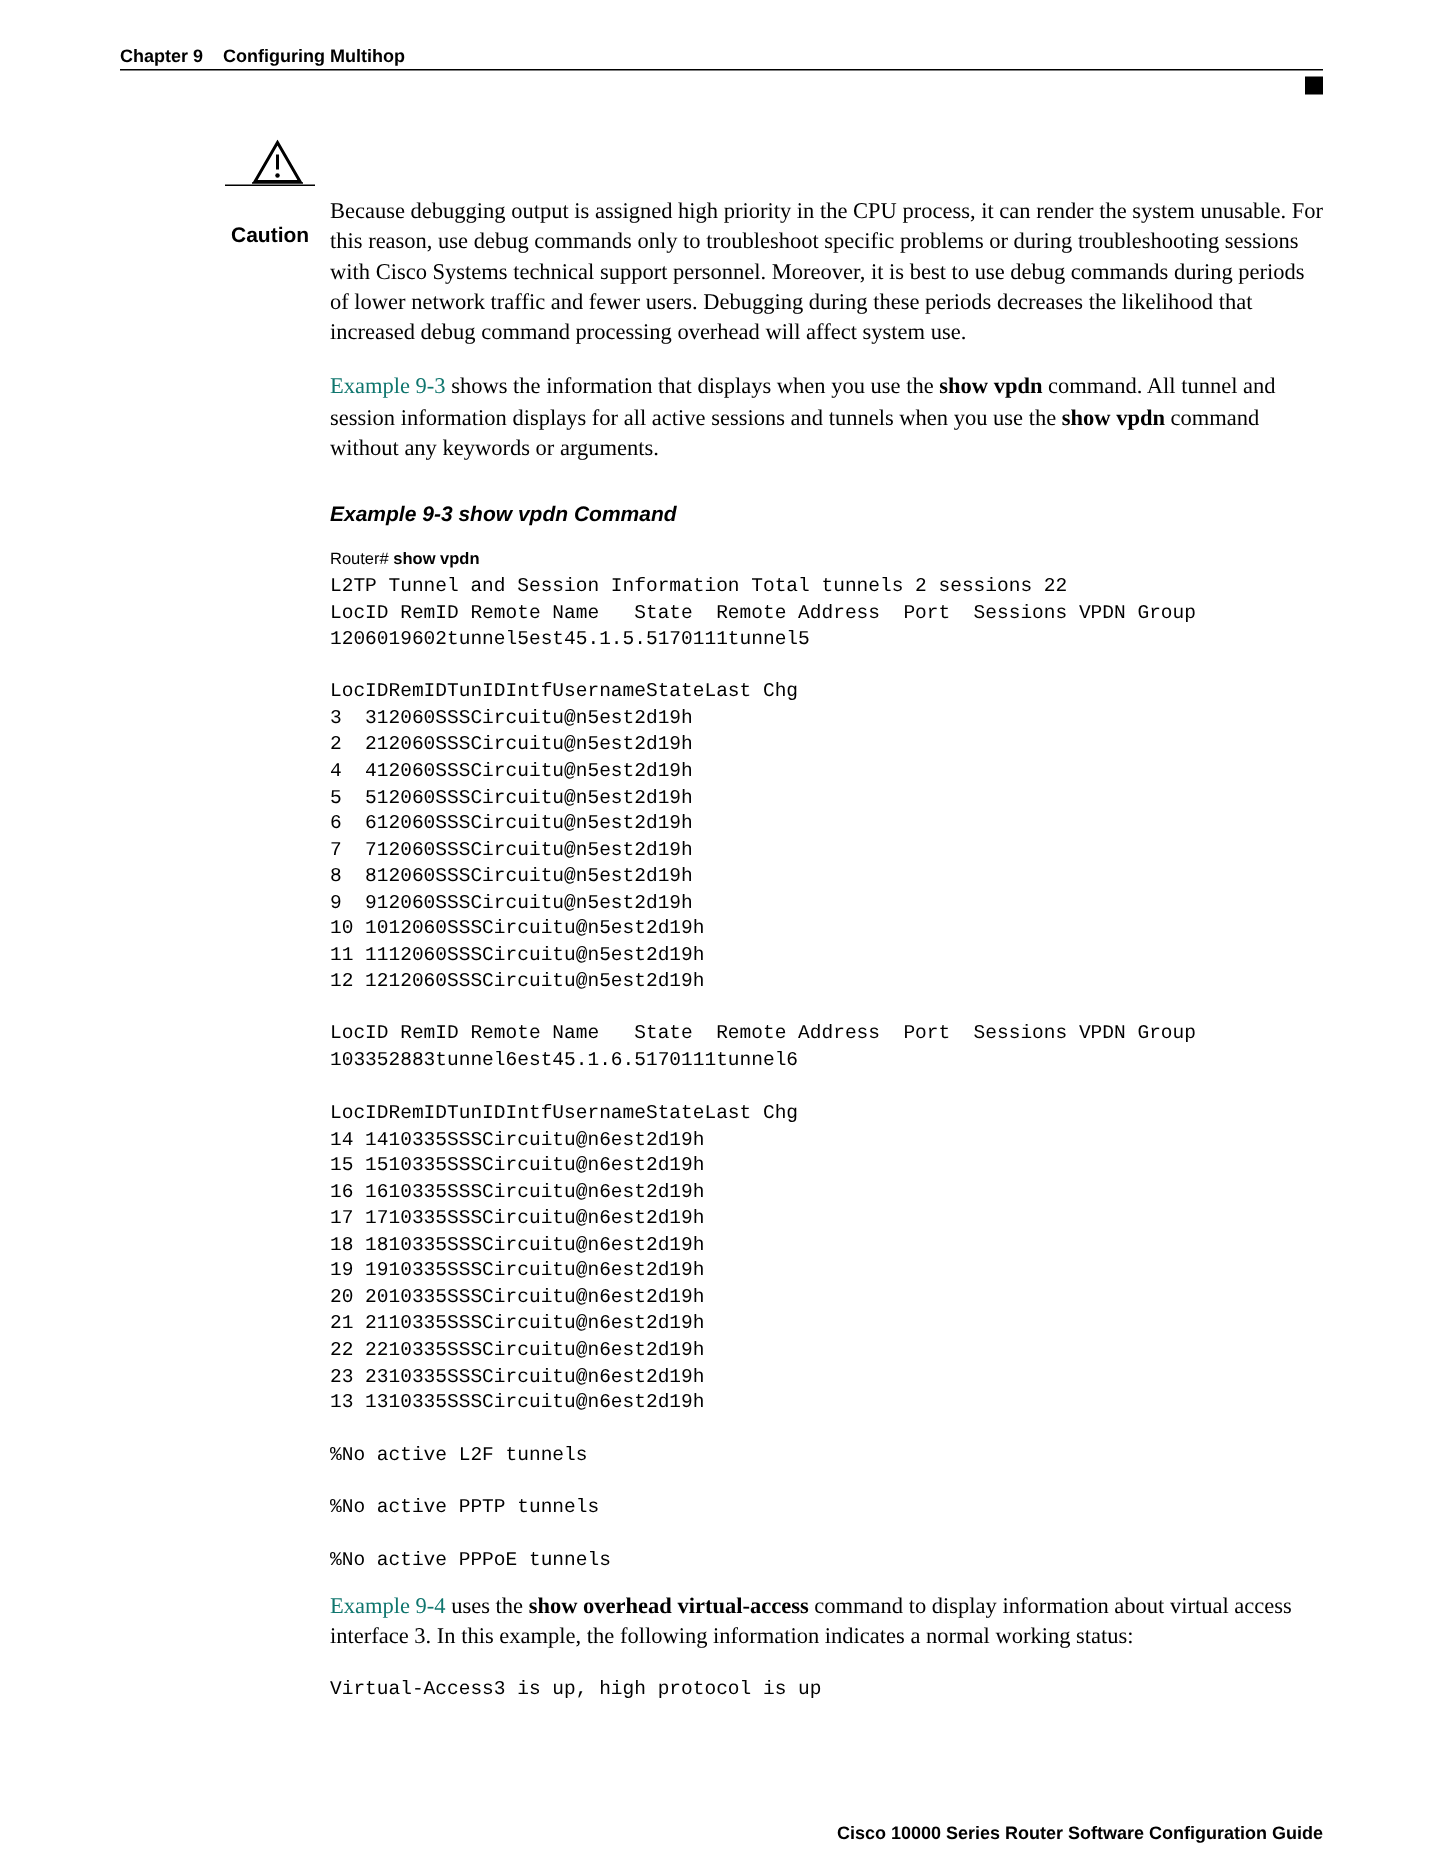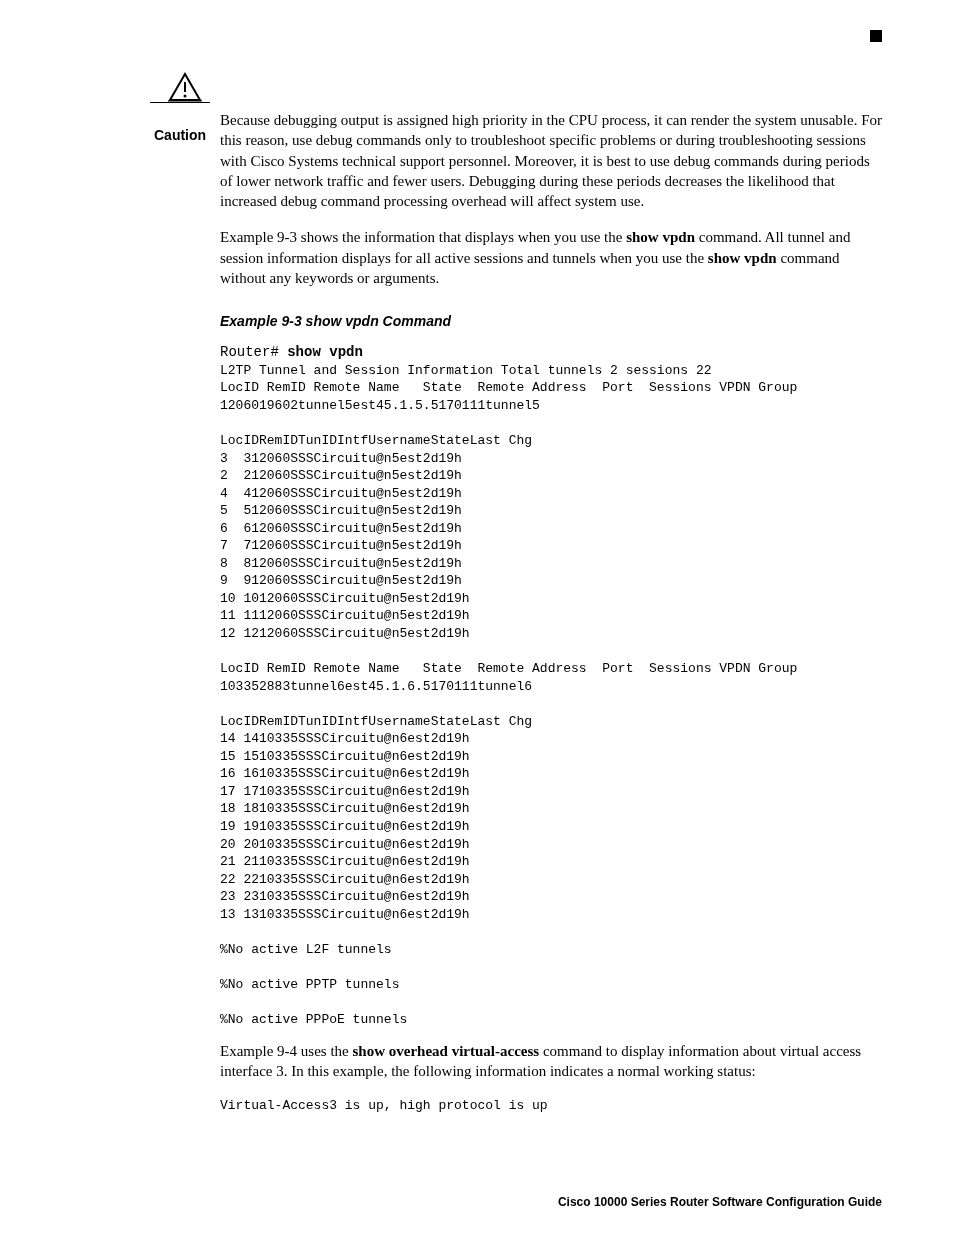--- a/index.html
+++ b/index.html
@@ -71,56 +71,61 @@
     font-size: 14px;
   }
   .caution-rule {
     position:absolute;
     left:-70px;
     top:-8px;
     width:60px;
     border-top:1px solid #000;
   }
   .body-para { margin: 0 0 16px 0; }
-  .link { color: #000000; }
+  .link { color: #0f766e; }
   .bold { font-weight: bold; }
   .example-title {
     font-family: Arial, Helvetica, sans-serif;
     font-style: italic;
     font-weight: bold;
     font-size: 14px;
     margin: 24px 0 10px 0;
   }
   pre.terminal {
     font-family: "Courier New", Courier, monospace;
     font-size: 13px;
     line-height: 1.35;
     white-space: pre;
     margin: 0 0 12px 0;
   }
-  .prompt { font-family:Liberation Mono, monospace; font-size:14px;}
+  .prompt { font-family:Liberation Sans, sans-serif; font-size:11px;}
   .cmd-bold { font-weight: bold; }
   .footer {
     margin-top: 80px;
     position: relative;
     font-family: Arial, Helvetica, sans-serif;
     font-size: 11px;
   }
   .footer-guide {
     text-align: right;
     font-weight: bold;
     font-size: 12px;
     margin-bottom: 2px;
   }
 </style>
 </head>
 <body>
 
 <div class="page">
 
+  <div class="running-head">
+    <span class="chapter-line">
+      <span>Chapter 9</span>&nbsp;&nbsp;&nbsp;&nbsp;<span class="title">Configuring Multihop</span>
+    </span>
+  </div>
   <div class="rule-decor"></div>
 
   <div class="content">
 
     <div class="caution-block">
       <div class="caution-rule"></div>
       <div class="caution-icon">
         <svg width="34" height="30" viewBox="0 0 34 30">
           <polygon points="17,2 32,28 2,28" fill="none" stroke="#000" stroke-width="2"></polygon>
           <line x1="17" y1="10" x2="17" y2="20" stroke="#000" stroke-width="2"></line>

